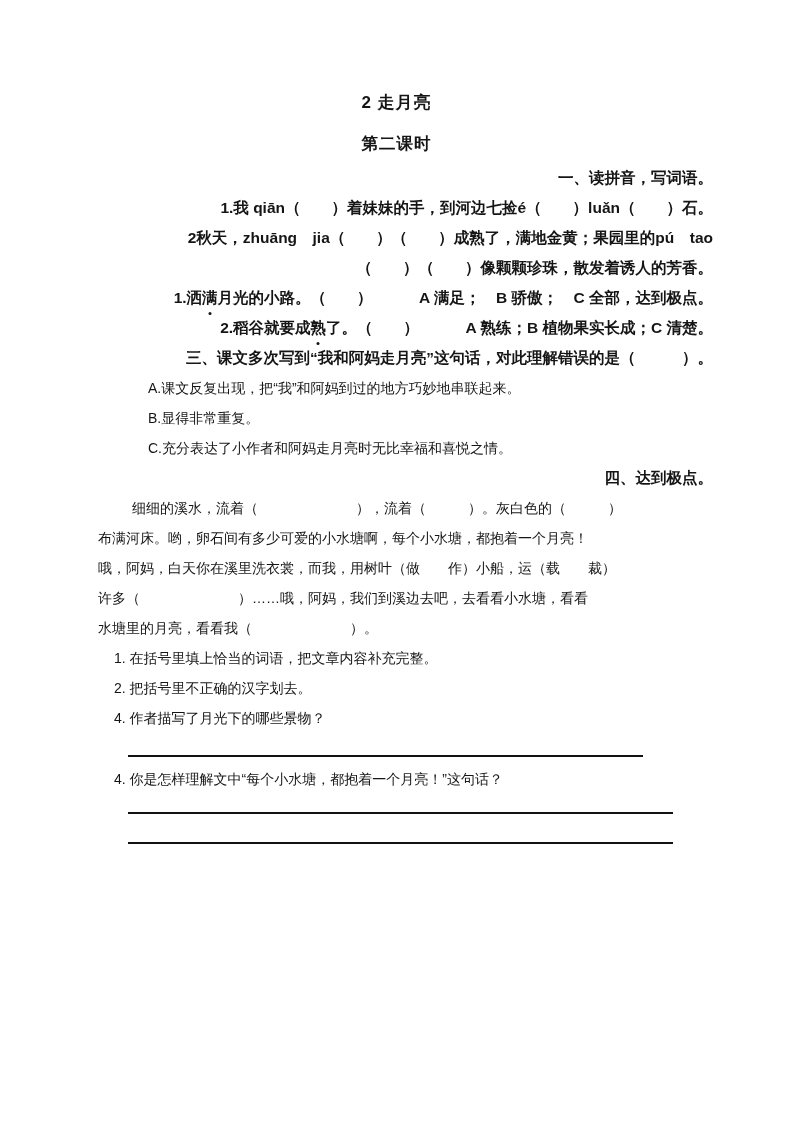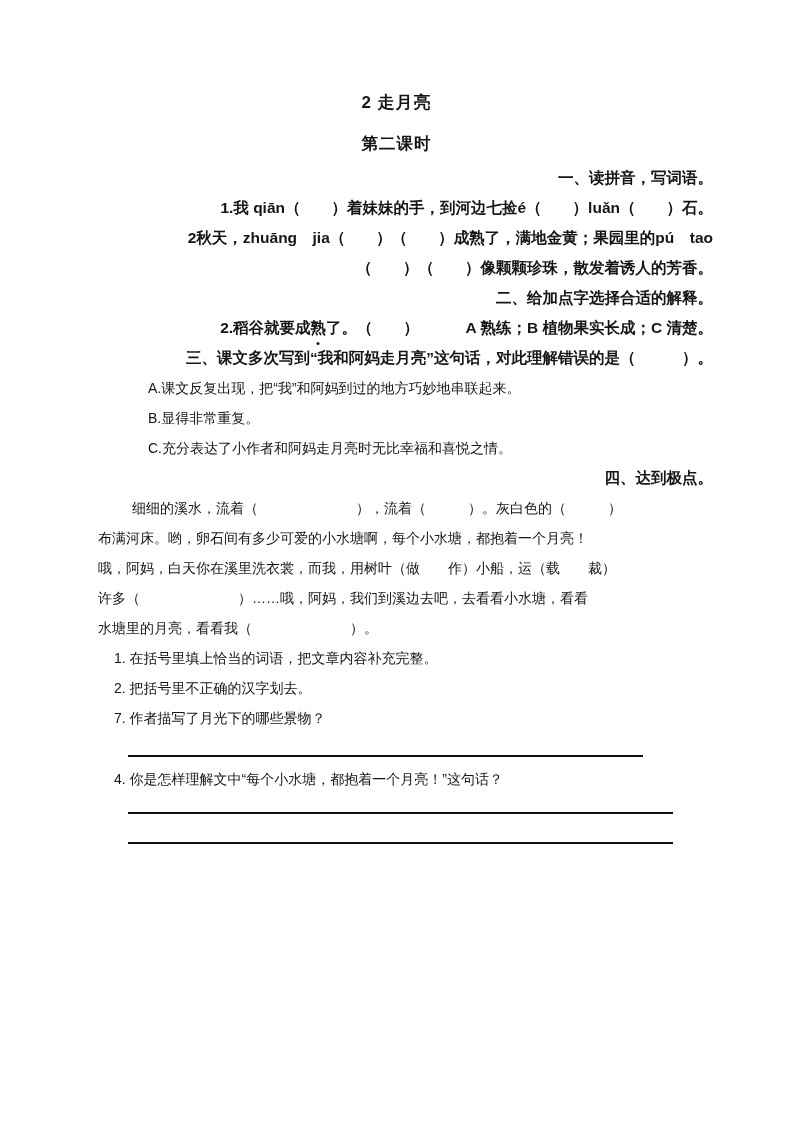--- a/index.html
+++ b/index.html
@@ -97,38 +97,38 @@
     <div class="doc-subtitle">第二课时</div>
   </div>
 
   <div class="content">
 
     <div class="line hei ind-head">一、读拼音，写词语。</div>
     <div class="line hei ind-item">1.我 qiān（　　）着妹妹的手，到河边七捡é（　　）luǎn（　　）石。</div>
     <div class="line hei ind-item">2秋天，zhuāng　jia（　　）（　　）成熟了，满地金黄；果园里的pú　tao</div>
     <div class="line hei">（　　）（　　）像颗颗珍珠，散发着诱人的芳香。</div>
 
-    <div class="line hei ind-head">二、给加点字选择合适的解释。</div>
+    <div class="line hei ind-item2"><span>1.洒</span><span class="dotted">满</span><span>月光的小路。（　　）　　　A 满足；　B 骄傲；　C 全部，达到极点。</span></div>
     <div class="line hei ind-item2"><span>2.稻谷就要成</span><span class="dotted">熟</span><span>了。（　　）　　　A 熟练；B 植物果实长成；C 清楚。</span></div>
 
     <div class="line hei ind-head">三、课文多次写到“我和阿妈走月亮”这句话，对此理解错误的是（　　　）。</div>
     <div class="line song ind-opt">A.课文反复出现，把“我”和阿妈到过的地方巧妙地串联起来。</div>
     <div class="line song ind-opt">B.显得非常重复。</div>
     <div class="line song ind-opt">C.充分表达了小作者和阿妈走月亮时无比幸福和喜悦之情。</div>
 
     <div class="line hei ind-head">四、达到极点。</div>
     <div class="line song ind-pfirst">细细的溪水，流着（　　　　　　　），流着（　　　）。灰白色的（　　　）</div>
     <div class="line song">布满河床。哟，卵石间有多少可爱的小水塘啊，每个小水塘，都抱着一个月亮！</div>
     <div class="line song">哦，阿妈，白天你在溪里洗衣裳，而我，用树叶（做　　作）小船，运（载　　裁）</div>
     <div class="line song">许多（　　　　　　　）……哦，阿妈，我们到溪边去吧，去看看小水塘，看看</div>
     <div class="line song">水塘里的月亮，看看我（　　　　　　　）。</div>
 
     <div class="line song ind-q">1. 在括号里填上恰当的词语，把文章内容补充完整。</div>
     <div class="line song ind-q">2. 把括号里不正确的汉字划去。</div>
-    <div class="line song ind-q">7. 作者描写了月光下的哪些景物？</div>
+    <div class="line song ind-q">4. 作者描写了月光下的哪些景物？</div>
 
     <div class="answer-line l1"></div>
 
     <div class="line song ind-q q4">4. 你是怎样理解文中“每个小水塘，都抱着一个月亮！”这句话？</div>
 
     <div class="answer-line l2"></div>
     <div class="answer-line l3"></div>
 
   </div>
 </div>

